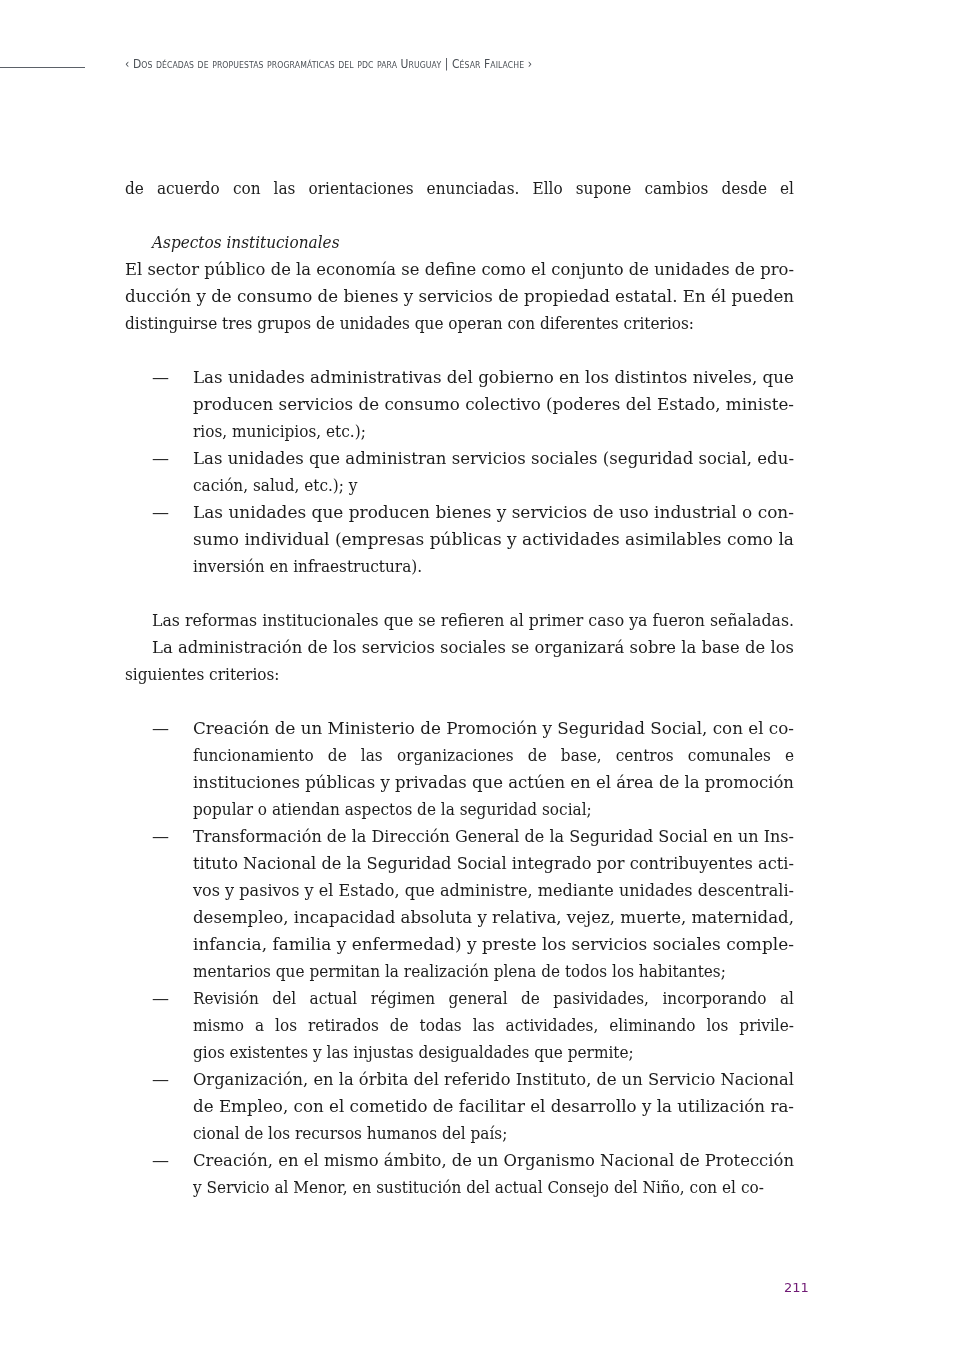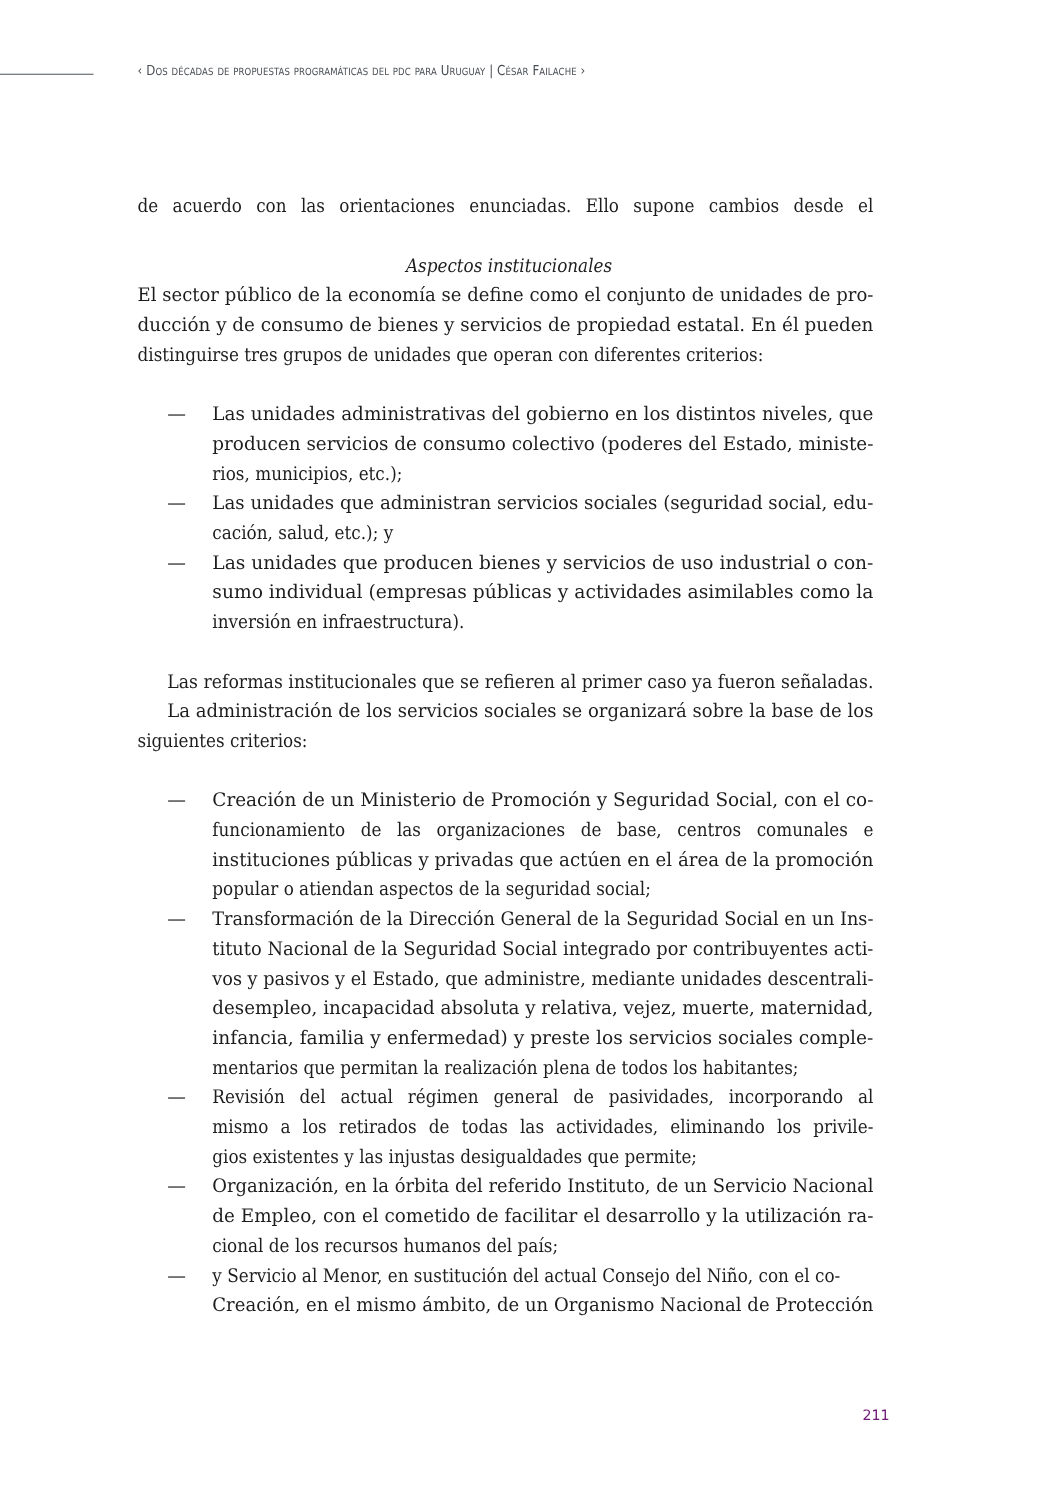--- a/index.html
+++ b/index.html
@@ -14,21 +14,21 @@
   .body {
     position: absolute; left: 125px; top: 131px; width: 669px;
     font-family: "DejaVu Serif", serif; font-size: 17px; line-height: 27px; color: #1d1d1d; margin-top: 44px;
   }
   .line { display: block; white-space: nowrap; height: 27px; position: relative; }
   .line span.t { display: inline-block; transform-origin: left center; }
   .indent { padding-left: 27px; }
   .gap { height: 27px; }
   .item { position: relative; padding-left: 68px; }
   .dash { position: absolute; left: 27px; top: 0; }
-  .italic { font-style: italic; text-align: center; }
+  .italic { font-style: italic; }
   .page-number {
     position: absolute; left: 784px; top: 1280px;
     font-family: "DejaVu Sans", sans-serif; font-size: 13px; color: #701a75;
   }
 </style>
 </head>
 <body>
 
 <div class="rule"></div>
 <div class="running-head">‹ Dos décadas de propuestas programáticas del pdc para Uruguay | César Failache ›</div>
@@ -98,19 +98,19 @@
         <span class="line"><span class="t" style="transform: scaleX(0.9);">gios existentes y las injustas desigualdades que permite;</span></span>
       </div>
       <div class="item">
         <span class="dash">—</span>
         <span class="line"><span class="t" style="transform: scaleX(0.959274);">Organización, en la órbita del referido Instituto, de un Servicio Nacional</span></span>
         <span class="line"><span class="t" style="transform: scaleX(0.982729);">de Empleo, con el cometido de facilitar el desarrollo y la utilización ra-</span></span>
         <span class="line"><span class="t" style="transform: scaleX(0.9);">cional de los recursos humanos del país;</span></span>
       </div>
       <div class="item">
         <span class="dash">—</span>
+        <span class="line"><span class="t" style="transform: scaleX(0.965438);">Creación, en el mismo ámbito, de un Organismo Nacional de Protección</span></span>
         <span class="line"><span class="t" style="transform: scaleX(0.9);">y Servicio al Menor, en sustitución del actual Consejo del Niño, con el co-</span></span>
-        <span class="line"><span class="t" style="transform: scaleX(0.965438);">Creación, en el mismo ámbito, de un Organismo Nacional de Protección</span></span>
       </div>
     </div>
 </div>
 
 <div class="page-number">211</div>
 
 </body></html>

